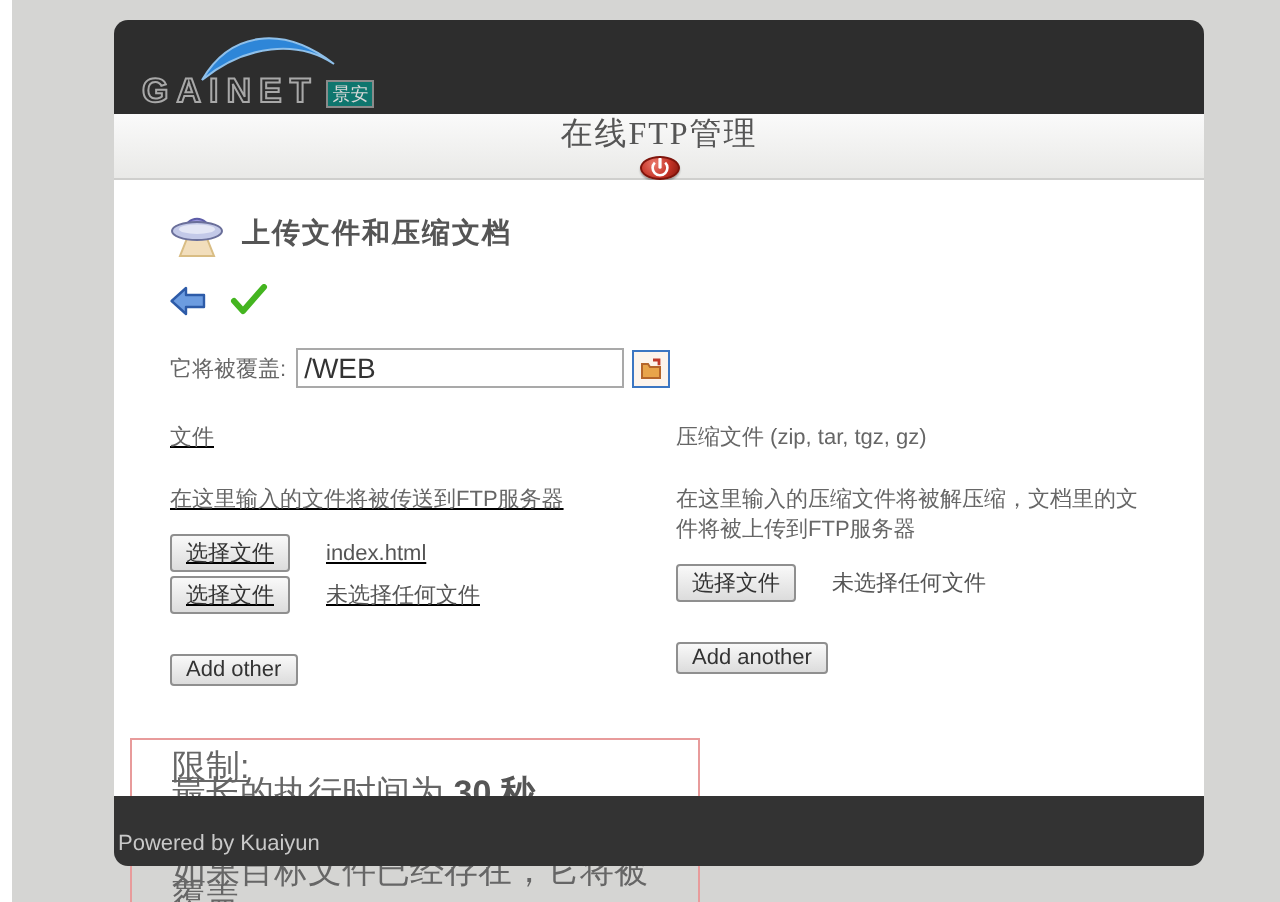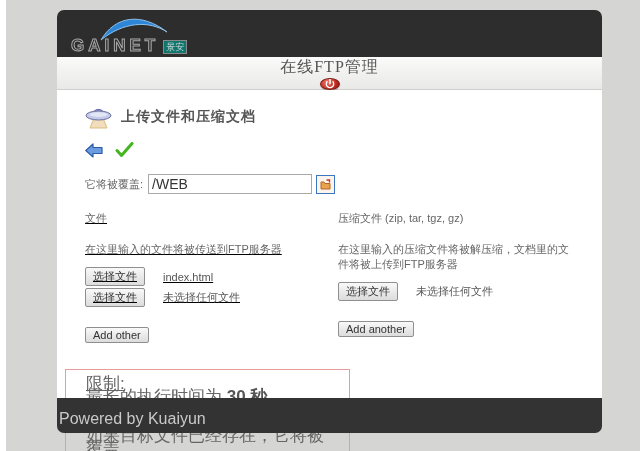--- a/index.html
+++ b/index.html
@@ -60,21 +60,21 @@
   .add-btn{margin-top:18px;}
 
   .limits{border:1px solid #e89b9b;width:285px;box-sizing:border-box;
           margin:26px 0 0 -20px;padding:7px 10px 7px 20px;
           font-size:17px;color:#666;line-height:13px;}
   .limits-title{text-decoration:underline;}
   .limits b{font-weight:bold;color:#555;}
 
   
   .footer{height:35px;background:#333333;border-radius:0 0 7px 7px;position:relative;}
-  .footer span{position:absolute;left:2px;bottom:5px;font-size:16px;color:#c9c9c9;}
+  .footer span{position:absolute;left:2px;bottom:5px;font-size:11px;color:#c9c9c9;}
 </style>
 </head>
 <body>
 
 <div class="left-strip"></div>
 
 <div class="window">
 
   <div class="topbar">
     <div class="logo">

